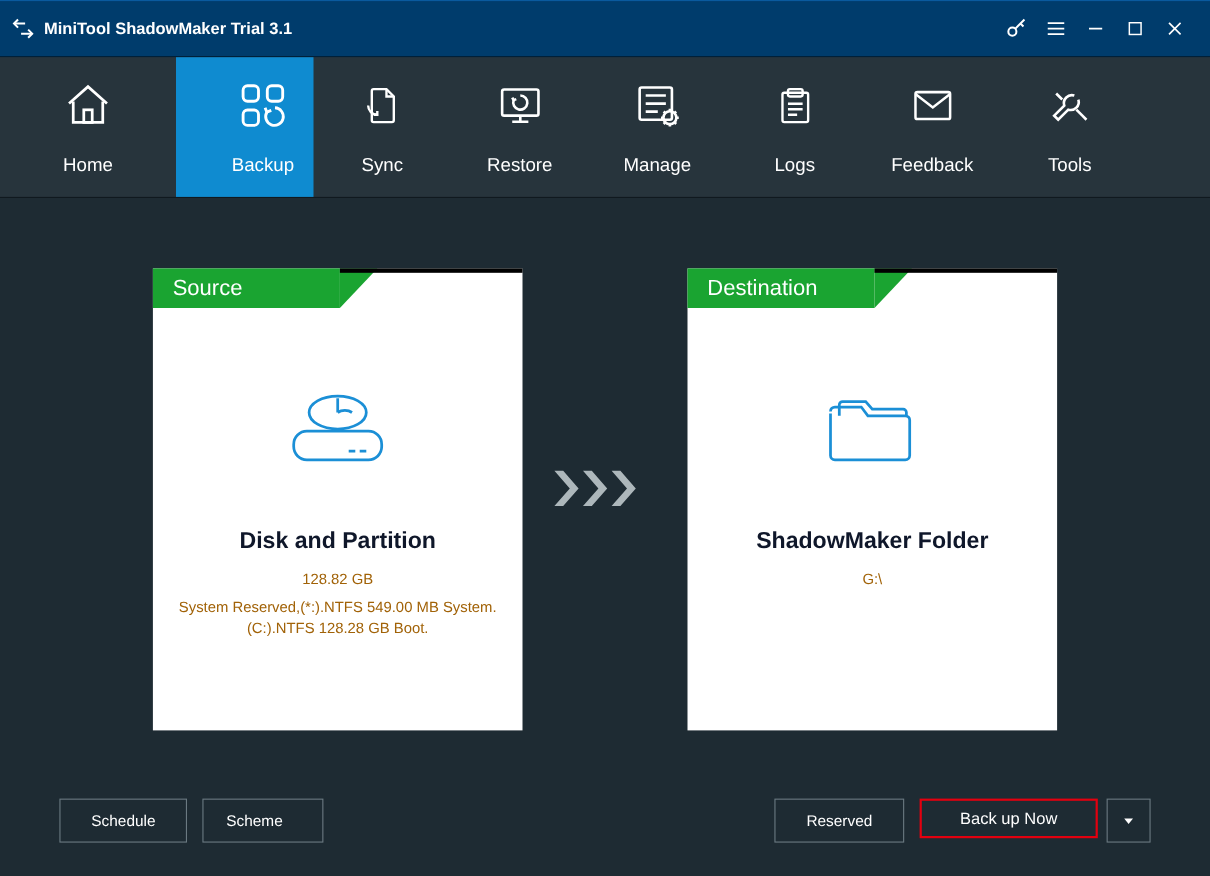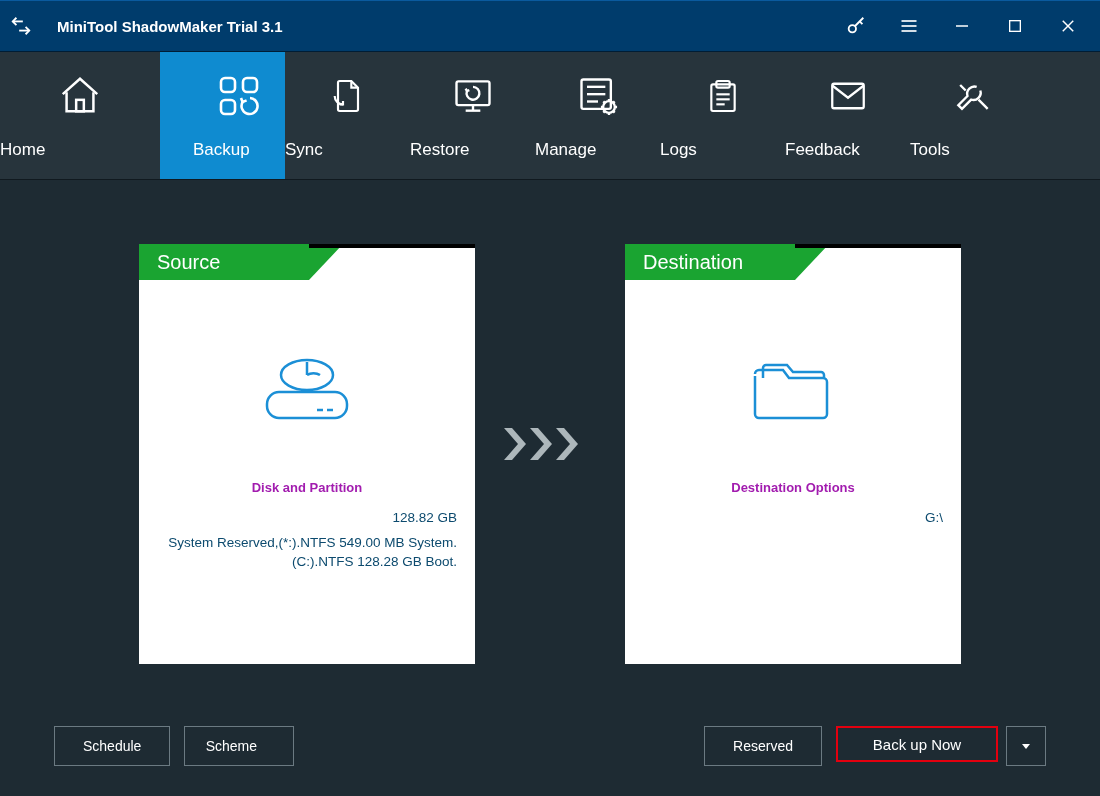--- a/index.html
+++ b/index.html
@@ -12,21 +12,20 @@
     color: #fff;
   }
   .titlebar {
     height: 52px;
     background: #003c6c;
     display: flex;
     align-items: center;
     padding: 0 14px 0 10px;
     border-top: 1px solid #0a5a9e;
     border-bottom: 1px solid #001d35;
-    gap: 17px;
   }
   .titlebar .logo {
     width: 22px; height: 22px;
     display: flex; align-items: center; justify-content: center;
     margin-right: 8px;
   }
   .titlebar .title { font-size: 15px; font-weight: 600; }
   .titlebar .spacer { flex: 1; }
   .winbtn {
     width: 36px; height: 36px;
@@ -36,20 +35,21 @@
   .navbar {
     height: 128px;
     background: #27343c;
     display: flex;
     border-bottom: 1px solid #10191f;
   }
   .navitem {
     width: 125px;
     display: flex;
     flex-direction: column;
+    align-items: center;
     justify-content: center;
     gap: 20px;
     cursor: pointer;
     color: #fff;
   }
   .navitem:first-child { width: 160px; }
   .navitem.active { background: #0f8bd0; padding-left: 33px; }
   .navitem .icon { height: 48px; display:flex; align-items:center; justify-content:center }
   .navitem .label { font-size: 17px; }
   .content {
@@ -98,22 +98,22 @@
     height: 4px;
     background: #000;
     left: 170px;
   }
   .panel-body {
     padding: 60px 18px 0;
     text-align: center;
     color: #000;
   }
   .panel-body .big-icon { height: 100px; display:flex; align-items:center; justify-content:center; margin-bottom: 40px; }
-  .panel-body .heading { font-size: 13px; font-weight: 700; margin-bottom: 14px; color:#a21caf; }
-  .panel-body .sub { font-size: 13.5px; color: #0c4a6e; margin-bottom: 6px; line-height:1.4;text-align:right; }
+  .panel-body .heading { font-size: 21px; font-weight: 700; margin-bottom: 14px; color:#0f172a; }
+  .panel-body .sub { font-size: 13.5px; color: #a16207; margin-bottom: 6px; line-height:1.4; }
   .chevrons {
     width: 110px;
     display: flex;
     align-items: center;
     justify-content: center;
     margin-top: 180px;
     color: #b6bec2;
   }
   .footer {
     position: absolute;
@@ -334,21 +334,21 @@
         <div class="diag"></div>
         <div class="blackline"></div>
       </div>
       <div class="panel-body">
         <div class="big-icon">
           <svg width="100" height="80" viewBox="0 0 100 80" fill="none" stroke="#1b8fd6" stroke-width="2.5">
             <path d="M12 26 V64 A4 4 0 0 0 16 68 H80 A4 4 0 0 0 84 64 V32 A4 4 0 0 0 80 28 H46 L40 20 H16 A4 4 0 0 0 12 24"></path>
             <path d="M20 28 V18 A3 3 0 0 1 23 15 H44 L50 22 H78 A3 3 0 0 1 81 25 V28"></path>
           </svg>
         </div>
-        <div class="heading">Destination Options</div>
+        <div class="heading">ShadowMaker Folder</div>
         <div class="sub">G:\</div>
       </div>
     </div>
   </div>
 
   <div class="footer">
     <div class="btn">Schedule</div>
     <div class="btn">Scheme</div>
     <div class="spacer"></div>
     <div class="btn">Reserved</div>

